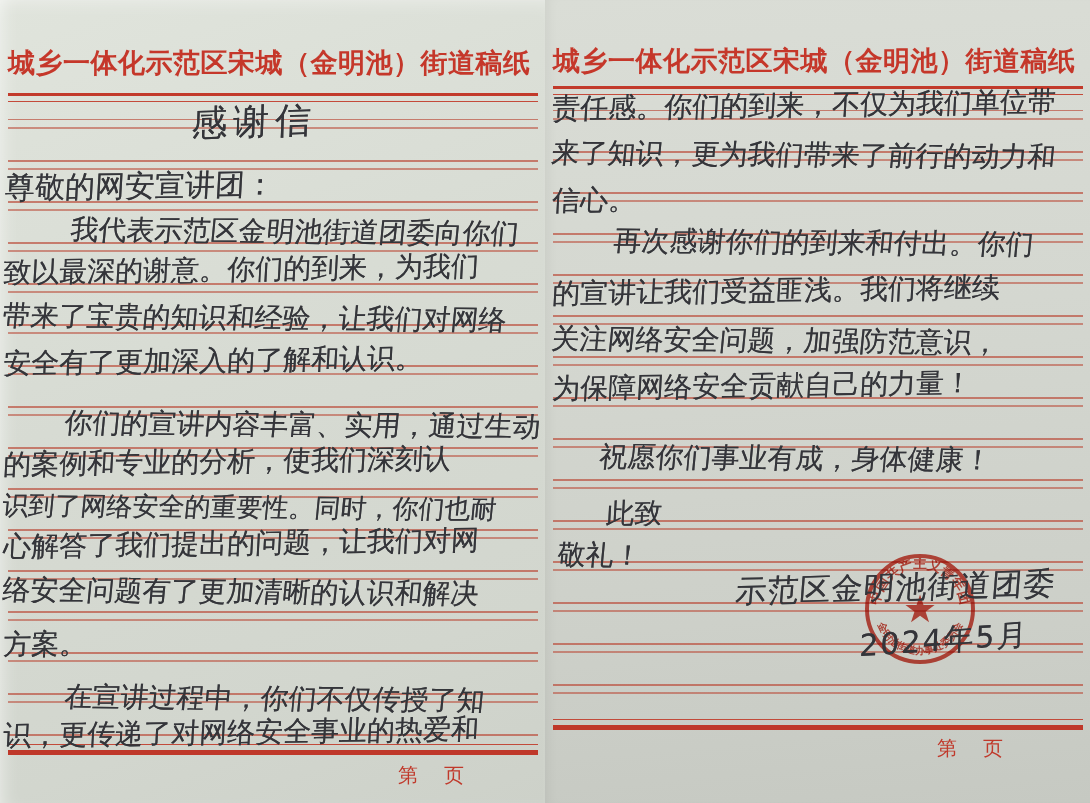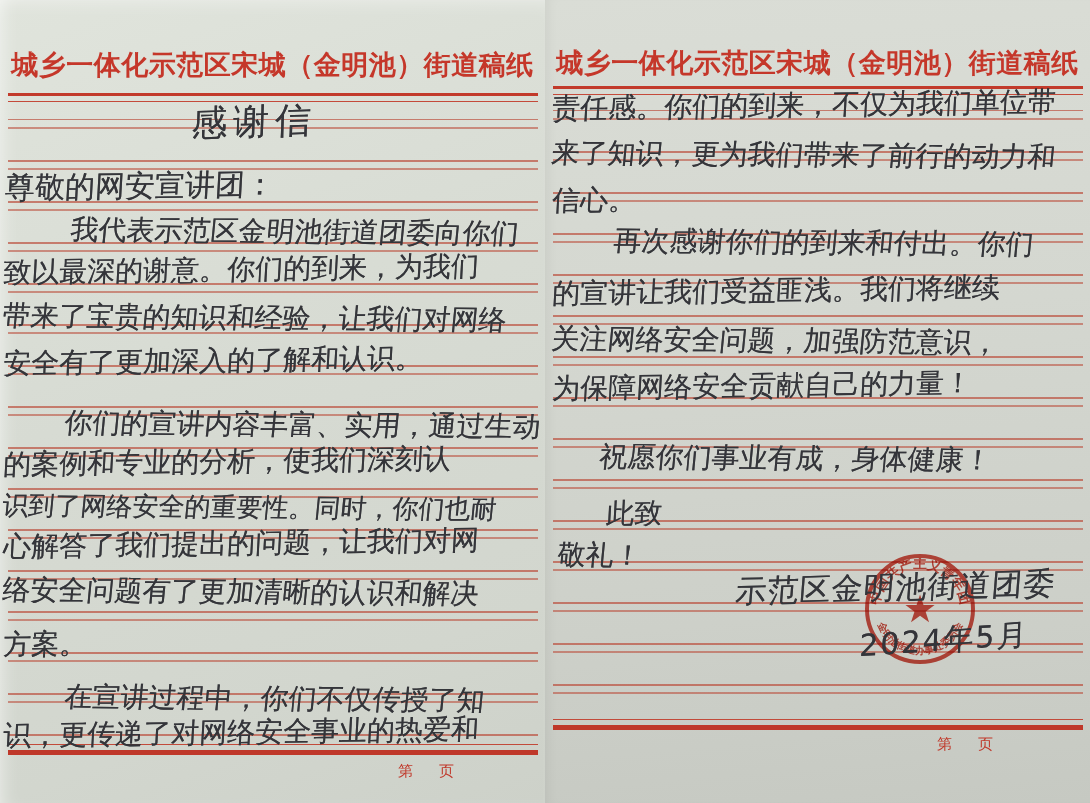--- a/index.html
+++ b/index.html
@@ -3,35 +3,35 @@
 <meta charset="utf-8">
 <style>
   html,body{margin:0;padding:0;background:#b9bdb5;}
   .canvas{position:relative;width:1090px;height:803px;overflow:hidden;
           font-family:"Liberation Sans",sans-serif;}
   .page{position:absolute;top:0;width:545px;height:803px;}
   .page.left{left:0;background:linear-gradient(160deg,#e0e4dc 0%,#d7dbd3 45%,#d2d6ce 80%,#cdd1c9 100%);
              box-shadow:inset 14px 0 18px -12px rgba(255,255,255,.55), inset 0 14px 18px -12px rgba(255,255,255,.4);}
   .page.right{left:545px;background:linear-gradient(175deg,#daddd6 0%,#d4d7d0 40%,#cdd0c9 75%,#c6c9c2 100%);
              box-shadow:inset 10px 0 14px -10px rgba(0,0,0,.08);}
-  .hdr{position:absolute;left:8px;right:8px;text-align:center;color:#c5372a;
-       font-family:Liberation Sans, sans-serif;font-weight:bold;font-size:27px;
+  .hdr{position:absolute;left:8px;right:8px;color:#c5372a;
+       font-family:Liberation Mono, monospace;font-weight:bold;font-size:27px;
        letter-spacing:.5px;white-space:nowrap;line-height:1;}
   .hdr-rule{position:absolute;left:8px;right:7px;height:4.5px;
        border-top:3.5px solid #c23a2b;border-bottom:1.6px solid #c44a3a;}
   .ruling{position:absolute;left:8px;right:7px;
        background:repeating-linear-gradient(to bottom,
          rgba(186,70,52,.65) 0px, rgba(186,70,52,.65) 1.5px,
          rgba(0,0,0,0) 1.5px,   rgba(0,0,0,0) 8.2px,
          rgba(186,70,52,.55) 8.2px, rgba(186,70,52,.55) 9.6px,
          rgba(0,0,0,0) 9.6px,  rgba(0,0,0,0) 41px);}
   .btm-rule{position:absolute;left:8px;right:7px;height:5px;
        border-top:1.6px solid #c24a3a;border-bottom:5px solid #bf382a;}
-  .pnum{position:absolute;color:#c0392b;font-family:Liberation Mono, monospace;
-       font-size:15px;line-height:1;white-space:nowrap;}
+  .pnum{position:absolute;color:#c0392b;font-family:Liberation Serif, serif;
+       font-size:20px;line-height:1;white-space:nowrap;}
   .pnum .gap{display:inline-block;width:26px;}
   .hw{position:absolute;white-space:nowrap;color:#34353a;
       font-family:"DejaVu Sans","Liberation Sans",sans-serif;
       font-size:28px;line-height:1.1;letter-spacing:0px;
       transform:rotate(-0.8deg) skewX(-4deg);transform-origin:left top;
       text-shadow:0 0 .6px rgba(40,40,45,.7);}
   .hw.alt{transform:rotate(0.5deg) skewX(-5deg);}
   .hw.title{font-size:36px;letter-spacing:6px;transform:rotate(-2deg) skewX(-4deg);}
   .hw.sig{font-size:31px;letter-spacing:1px;z-index:3;transform:rotate(-1.5deg) skewX(-6deg);}
   .hw.date{font-size:30px;letter-spacing:2px;z-index:3;transform:rotate(-4deg) skewX(-6deg);}

